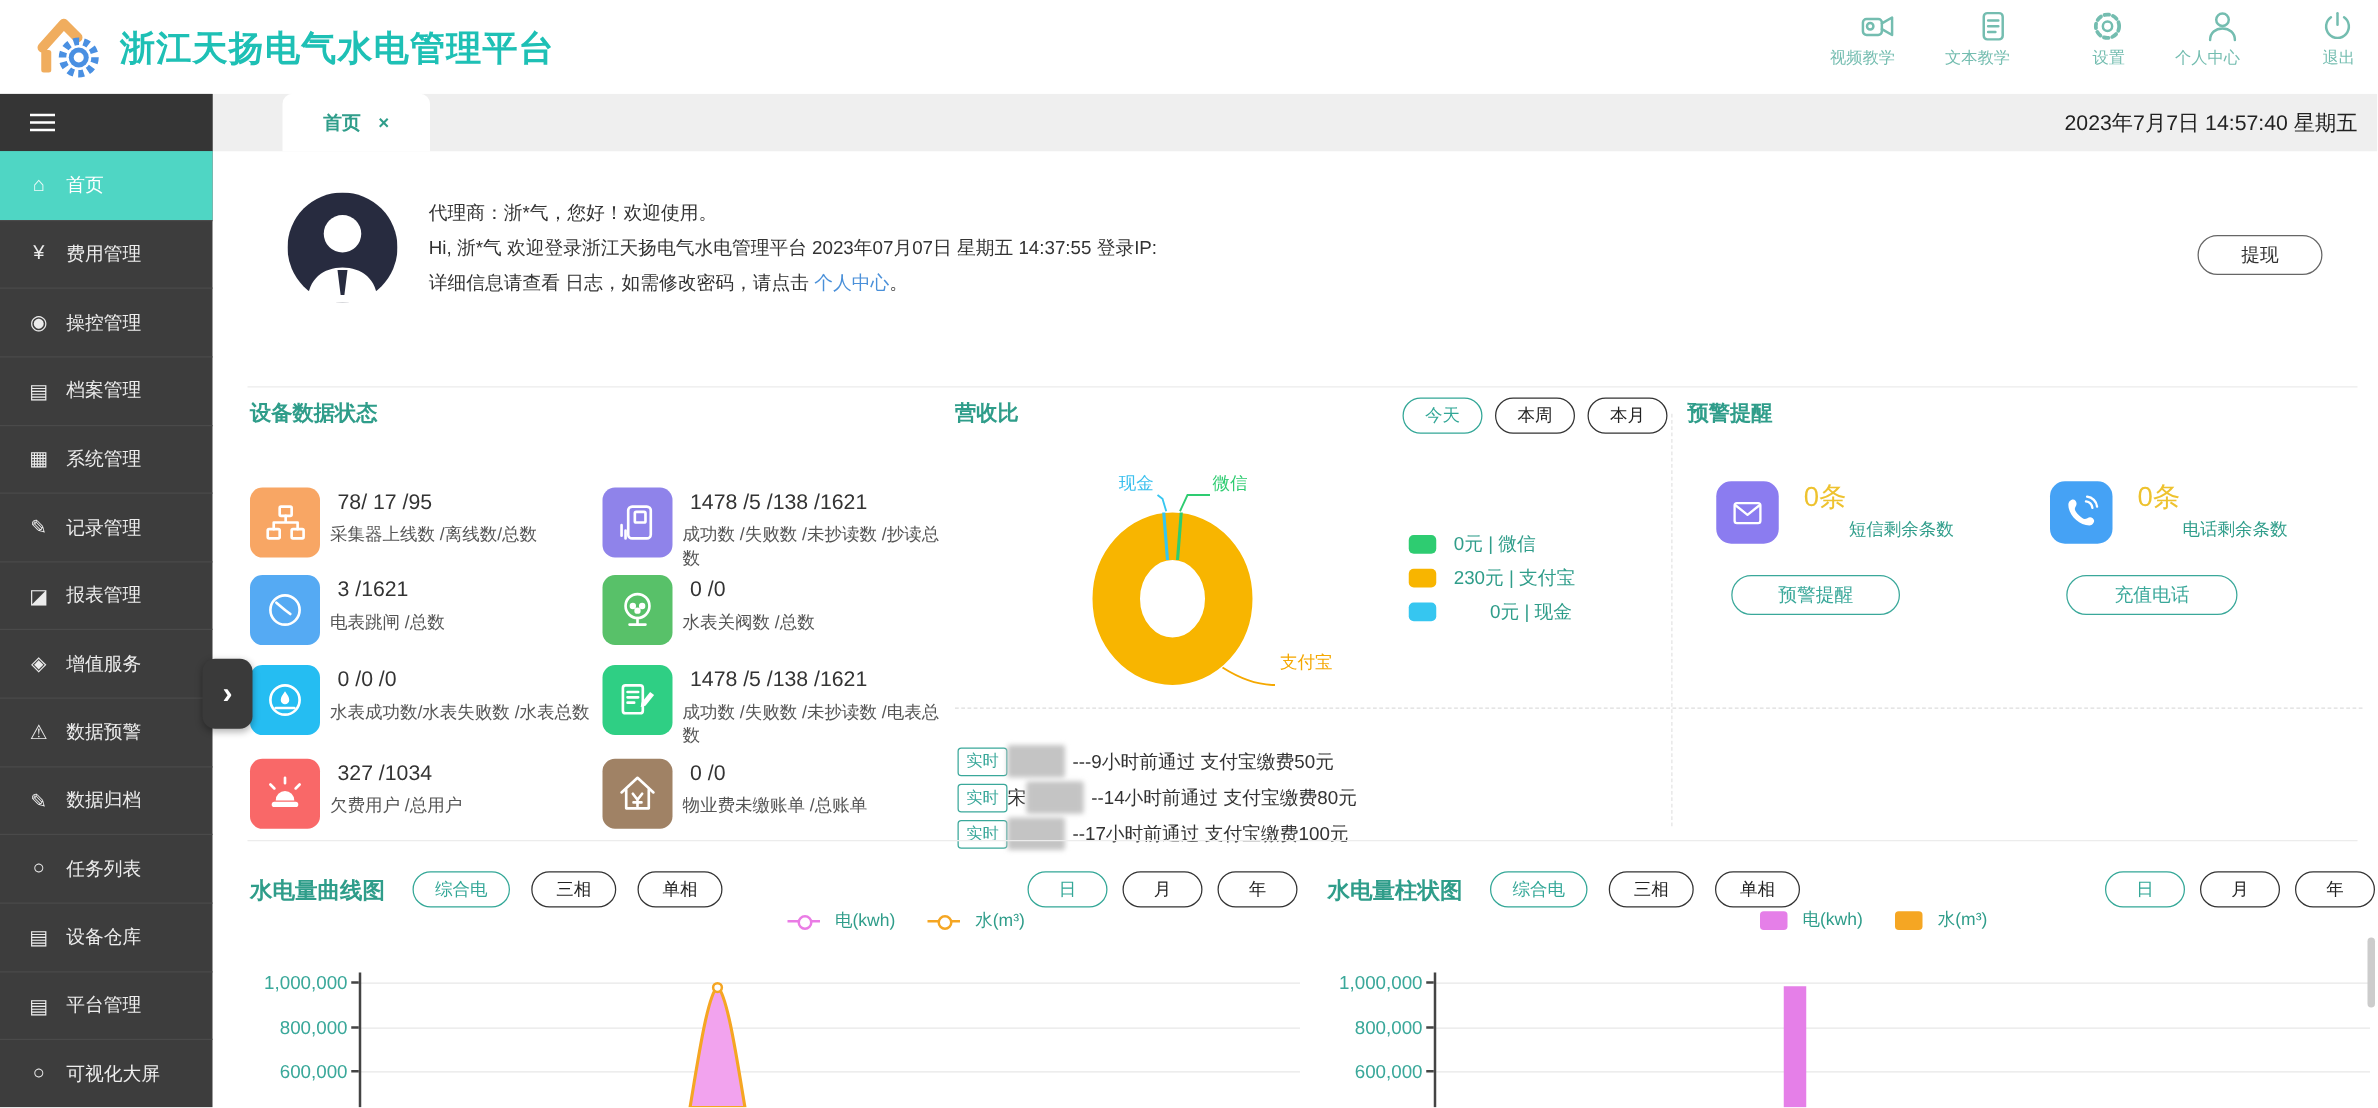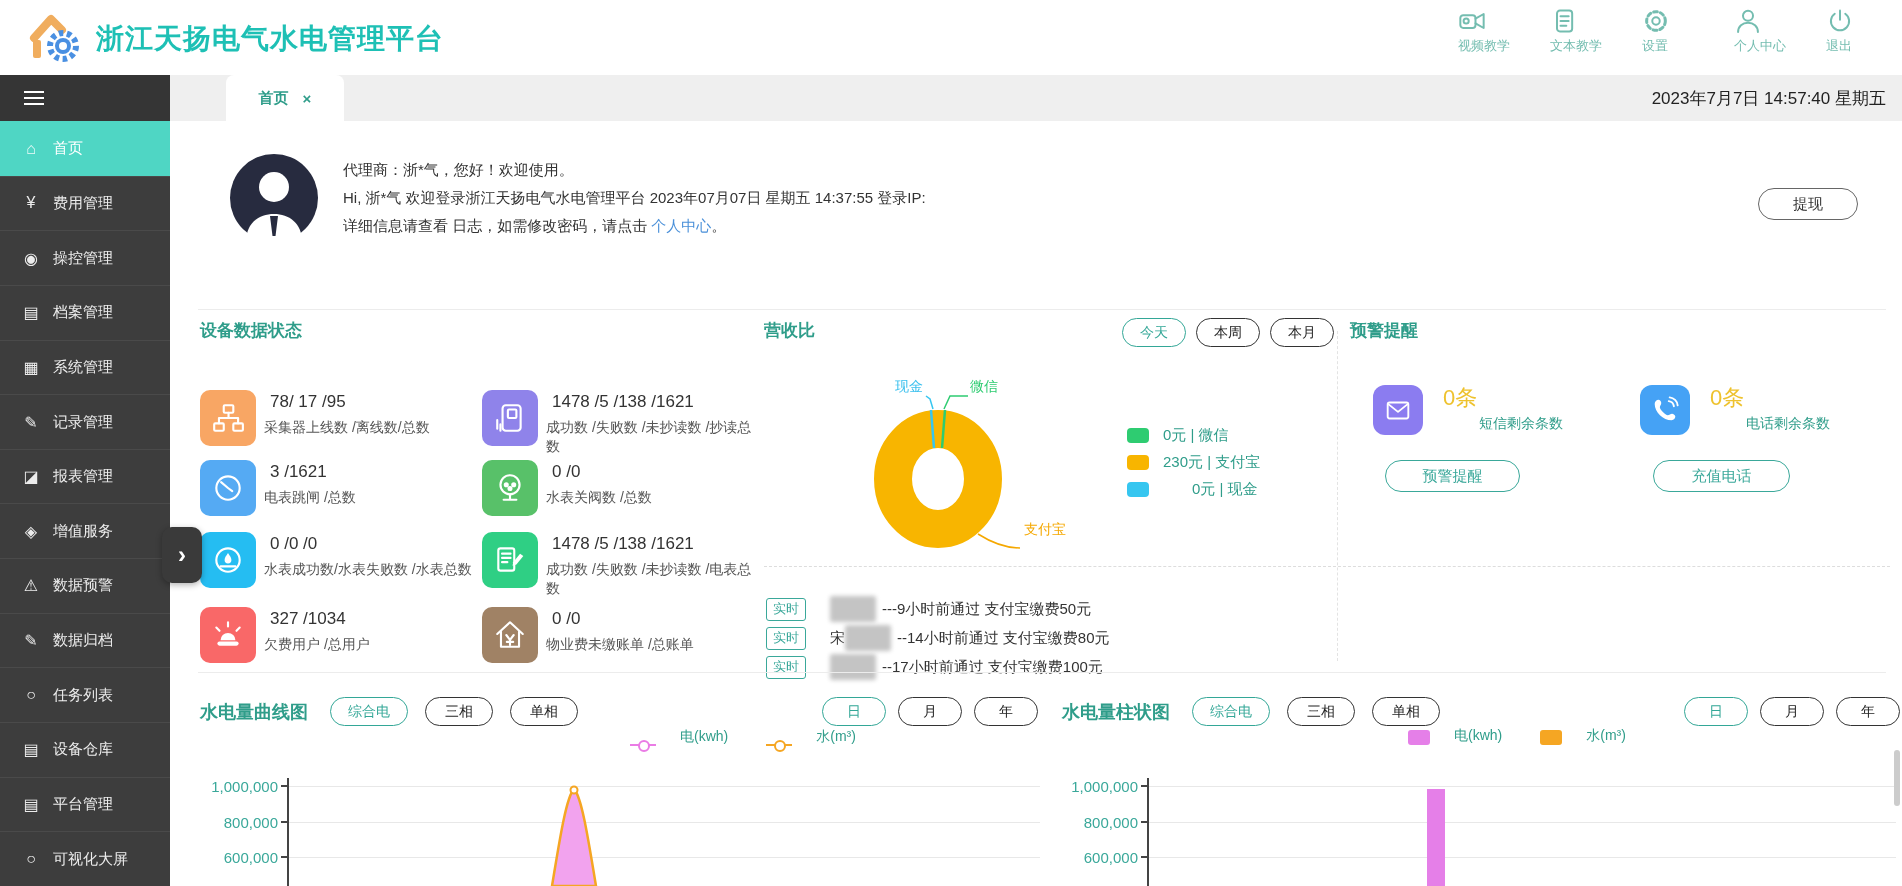--- a/index.html
+++ b/index.html
@@ -4,21 +4,21 @@
 <style>
   * { margin:0; padding:0; box-sizing:border-box; }
   body { font-family:"Liberation Sans", sans-serif; background:#fff; }
   #app { position:relative; width:1902px; height:886px; overflow:hidden; background:#fff; }
 
   
   .header { position:absolute; left:0; top:0; width:1902px; height:75px; background:#fff; z-index:5; }
   .logo { position:absolute; left:26px; top:10px; width:56px; height:56px; }
   .app-title { position:absolute; left:96px; top:20px; font-size:28px; font-weight:bold; color:#1ec0b5; letter-spacing:1px; white-space:nowrap; }
   .hnav { position:absolute; right:18px; top:7px; display:flex; gap:34px; }
-  .hnav-item { display:flex; flex-direction:column; align-items:flex-start; gap:2px; cursor:pointer; min-width:58px; }
+  .hnav-item { display:flex; flex-direction:column; align-items:flex-end; gap:2px; cursor:pointer; min-width:58px; }
   .hnav-item svg { width:28px; height:28px; stroke:#74bdb0; fill:none; stroke-width:1.7; stroke-linecap:round; stroke-linejoin:round; }
   .hnav-item .lab { font-size:13px; color:#74bdb0; white-space:nowrap; }
 
   
   .sidebar { position:absolute; left:0; top:75px; width:170px; height:811px; background:#3d3d3d; display:flex; flex-direction:column; z-index:4; }
   .burger { height:46px; background:#353535; display:flex; align-items:center; padding-left:24px; cursor:pointer; }
   .burger i { display:block; width:20px; height:2.5px; background:#fff; position:relative; }
   .burger i::before, .burger i::after { content:""; position:absolute; left:0; width:20px; height:2.5px; background:#fff; }
   .burger i::before { top:-6px; } .burger i::after { top:6px; }
   .side-item { flex:1; display:flex; align-items:center; gap:13px; padding-left:22px; color:#ededed; font-size:15px; border-top:1px solid #4a4a4a; cursor:pointer; white-space:nowrap; }
@@ -61,33 +61,33 @@
   .legend-row { position:absolute; display:flex; align-items:center; gap:14px;padding-left:27px; }
   .legend-sq { width:22px; height:15px; border-radius:4px; }
   .legend-txt { font-size:15px; color:#2f9d8a; white-space:nowrap; }
 
   .dash-h { position:absolute; border-top:1px dashed #ddd; }
   .dash-v { position:absolute; border-left:1px dashed #e3e3e3; }
 
   
   .rt-row { position:absolute; height:26px; display:flex; align-items:center; font-size:15px; color:#333; white-space:nowrap; }
   .rt-tag { display:inline-flex; align-items:center; justify-content:center; width:40px; height:23px; border:1px solid #3aa89a;
-            border-radius:3px; color:#3aa89a; font-size:13px; margin-right:24px; }
+            border-radius:3px; color:#3aa89a; font-size:13px; margin-right:0; }
   .rt-blur { display:inline-block; width:46px; height:26px; background:#c4c4c4; border-radius:2px; filter:blur(2px); margin-right:6px; }
 
   
   .alert-tile { position:absolute; width:50px; height:50px; border-radius:12px; display:flex; align-items:center; justify-content:center; }
   .alert-tile svg { width:30px; height:30px; stroke:#fff; fill:none; stroke-width:2; stroke-linecap:round; stroke-linejoin:round; }
   .alert-count { position:absolute; font-size:22px; color:#eec22e; white-space:nowrap; }
   .alert-lbl { position:absolute; font-size:14px; color:#2f9d8a; white-space:nowrap;margin-left:36px; }
   .btn-teal { position:absolute; display:flex; align-items:center; justify-content:center; background:#fff;
               border:1px solid #3aa89a; border-radius:16px; font-size:15px; color:#3aa89a; cursor:pointer; }
 
   
-  .chart-legend { position:absolute; display:flex; align-items:flex-end; gap:24px; font-size:14px; color:#2f9d8a; white-space:nowrap; }
+  .chart-legend { position:absolute; display:flex; align-items:center; gap:12px; font-size:14px; color:#2f9d8a; white-space:nowrap; }
   .lm { position:relative; display:inline-block; width:26px; height:2px; }
   .lm::after { content:""; position:absolute; left:8px; top:-4px; width:8px; height:8px; border-radius:50%; background:#fff; border:2px solid; }
   .lm.pink { background:#ea7ce5; } .lm.pink::after { border-color:#ea7ce5; }
   .lm.orange { background:#f5a623; } .lm.orange::after { border-color:#f5a623; }
   .sq { display:inline-block; width:22px; height:15px; border-radius:3px; }
   .tick { position:absolute; width:100px; text-align:right; font-size:15px; color:#3aa89a; }
   .grid { position:absolute; height:1px; background:#e8e8e8; }
   .yaxis { position:absolute; width:2px; background:#444; }
   .tickmark { position:absolute; width:6px; height:2px; background:#444; }
   .bar { position:absolute; width:18px; background:#e57fe8; }

